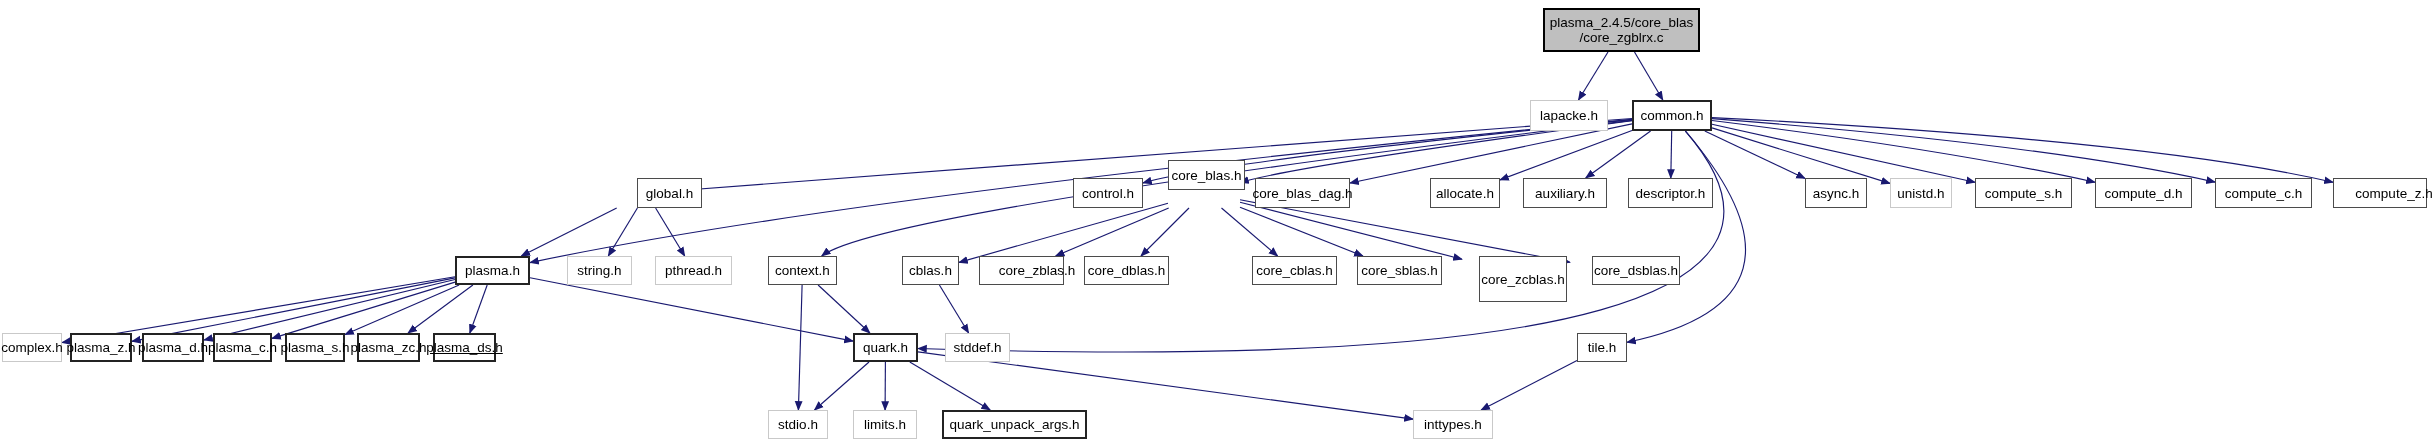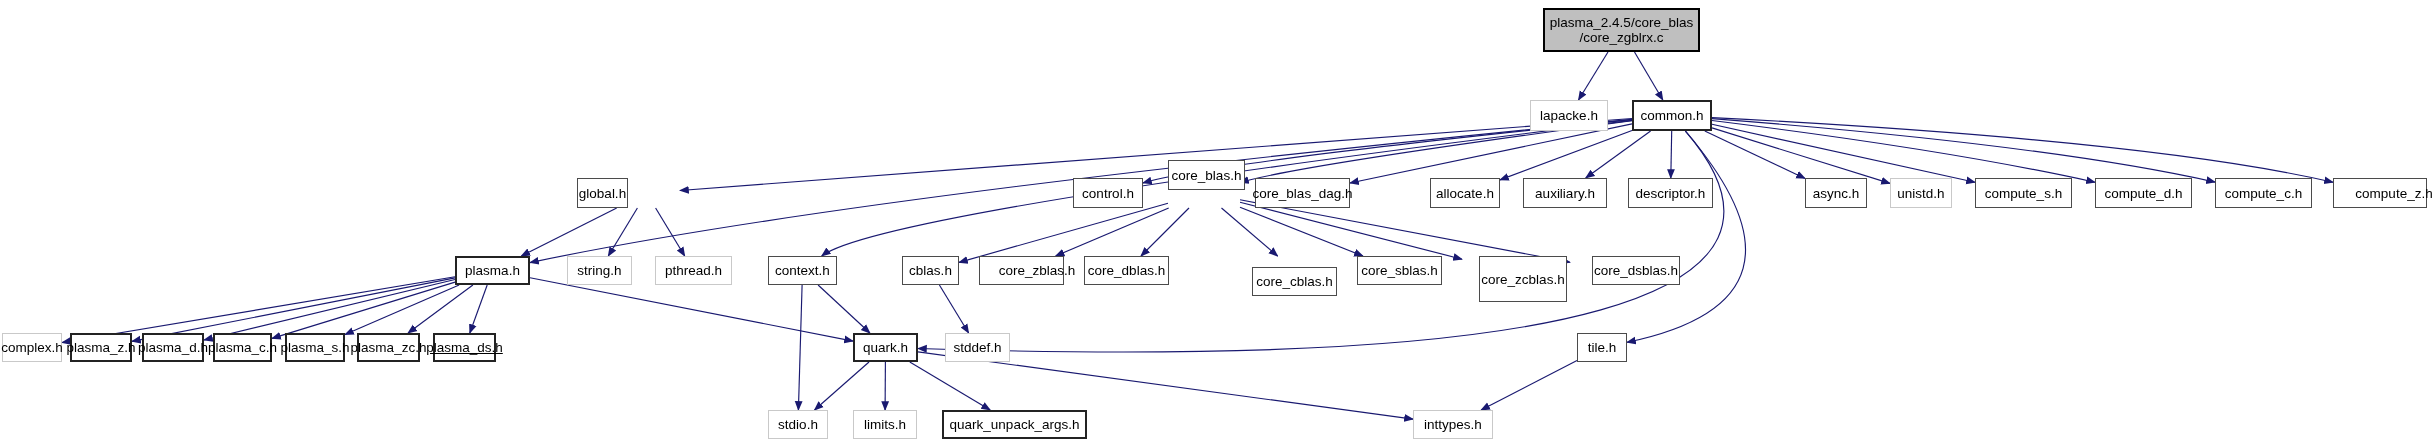--- a/index.html
+++ b/index.html
@@ -70,41 +70,41 @@
         <path d="M909.8,362.0 L990.2,410.0" fill="none" stroke="#191970" stroke-width="1.15" marker-end="url(#arw)"></path>
         <path d="M918.0,351.9 L1413.0,419.1" fill="none" stroke="#191970" stroke-width="1.15" marker-end="url(#arw)"></path>
         <path d="M1577.0,360.4 L1481.1,410.0" fill="none" stroke="#191970" stroke-width="1.15" marker-end="url(#arw)"></path>
       </g>
   </svg>
   <div id="nodes">
       <div class="node root" style="left: 1543px; top: 8px; width: 157px; height: 44px;">plasma_2.4.5/core_blas
 /core_zgblrx.c</div>
       <div class="node ext" style="left: 1530px; top: 100px; width: 78px; height: 31px;">lapacke.h</div>
       <div class="node bold" style="left: 1632px; top: 100px; width: 80px; height: 31px;">common.h</div>
-      <div class="node doc" style="left: 577px; top: 178px; width: 51px; height: 30px;">global.h</div>
+      <div class="node doc" style="left: 637px; top: 178px; width: 65px; height: 30px;">global.h</div>
       <div class="node doc" style="left: 1073px; top: 178px; width: 70px; height: 30px;">control.h</div>
       <div class="node doc" style="left: 1168px; top: 160px; width: 77px; height: 30px;">core_blas.h</div>
       <div class="node doc" style="left: 1255px; top: 178px; width: 95px; height: 30px;">core_blas_dag.h</div>
       <div class="node doc" style="left: 1430px; top: 178px; width: 70px; height: 30px;">allocate.h</div>
       <div class="node doc" style="left: 1523px; top: 178px; width: 84px; height: 30px;">auxiliary.h</div>
       <div class="node doc" style="left: 1628px; top: 178px; width: 85px; height: 30px;">descriptor.h</div>
       <div class="node doc" style="left: 1805px; top: 178px; width: 62px; height: 30px; text-align: center;">async.h</div>
       <div class="node ext" style="left: 1890px; top: 178px; width: 62px; height: 30px;">unistd.h</div>
       <div class="node doc" style="left: 1975px; top: 178px; width: 97px; height: 30px;">compute_s.h</div>
       <div class="node doc" style="left: 2095px; top: 178px; width: 97px; height: 30px;">compute_d.h</div>
       <div class="node doc" style="left: 2215px; top: 178px; width: 97px; height: 30px;">compute_c.h</div>
       <div class="node doc" style="left: 2333px; top: 178px; width: 94px; height: 30px; padding-left: 28px;">compute_z.h</div>
       <div class="node bold" style="left: 455px; top: 256px; width: 75px; height: 29px;">plasma.h</div>
       <div class="node ext" style="left: 567px; top: 256px; width: 65px; height: 29px;">string.h</div>
       <div class="node ext" style="left: 655px; top: 256px; width: 77px; height: 29px;">pthread.h</div>
       <div class="node doc" style="left: 768px; top: 256px; width: 69px; height: 29px;">context.h</div>
       <div class="node doc" style="left: 902px; top: 256px; width: 57px; height: 29px;">cblas.h</div>
       <div class="node doc" style="left: 979px; top: 256px; width: 85px; height: 29px; padding-left: 31px;">core_zblas.h</div>
       <div class="node doc" style="left: 1084px; top: 256px; width: 85px; height: 29px; text-align: center;">core_dblas.h</div>
-      <div class="node doc" style="left: 1252px; top: 256px; width: 85px; height: 29px; margin-top: 11px;">core_cblas.h</div>
+      <div class="node doc" style="left: 1252px; top: 256px; width: 85px; height: 29px;">core_cblas.h</div>
       <div class="node doc" style="left: 1357px; top: 256px; width: 85px; height: 29px;">core_sblas.h</div>
       <div class="node doc" style="left: 1479px; top: 256px; width: 88px; height: 46px;">core_zcblas.h</div>
       <div class="node doc" style="left: 1570px; top: 256px; width: 88px; height: 29px; margin-left: 22px;">core_dsblas.h</div>
       <div class="node ext" style="left: 2px; top: 333px; width: 60px; height: 29px;">complex.h</div>
       <div class="node bold" style="left: 70px; top: 333px; width: 62px; height: 29px;">plasma_z.h</div>
       <div class="node bold" style="left: 142px; top: 333px; width: 62px; height: 29px;">plasma_d.h</div>
       <div class="node bold" style="left: 213px; top: 333px; width: 59px; height: 29px;">plasma_c.h</div>
       <div class="node bold" style="left: 285px; top: 333px; width: 60px; height: 29px;">plasma_s.h</div>
       <div class="node bold" style="left: 357px; top: 333px; width: 63px; height: 29px;">plasma_zc.h</div>
       <div class="node bold" style="left: 433px; top: 333px; width: 63px; height: 29px; text-decoration: underline;">plasma_ds.h</div>

